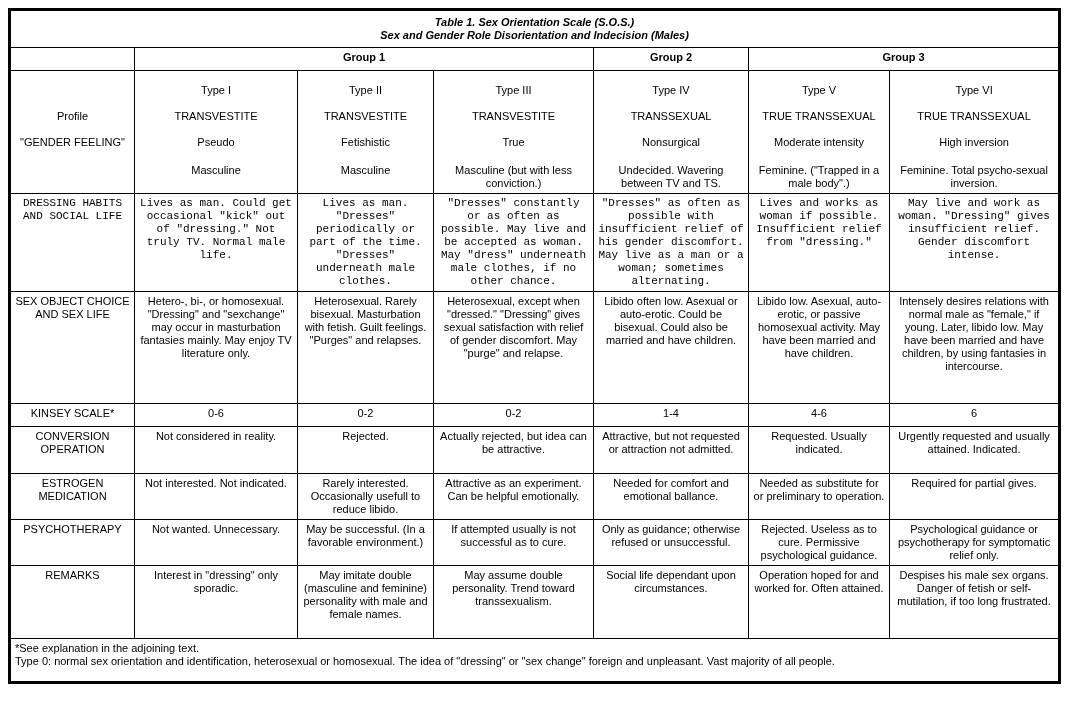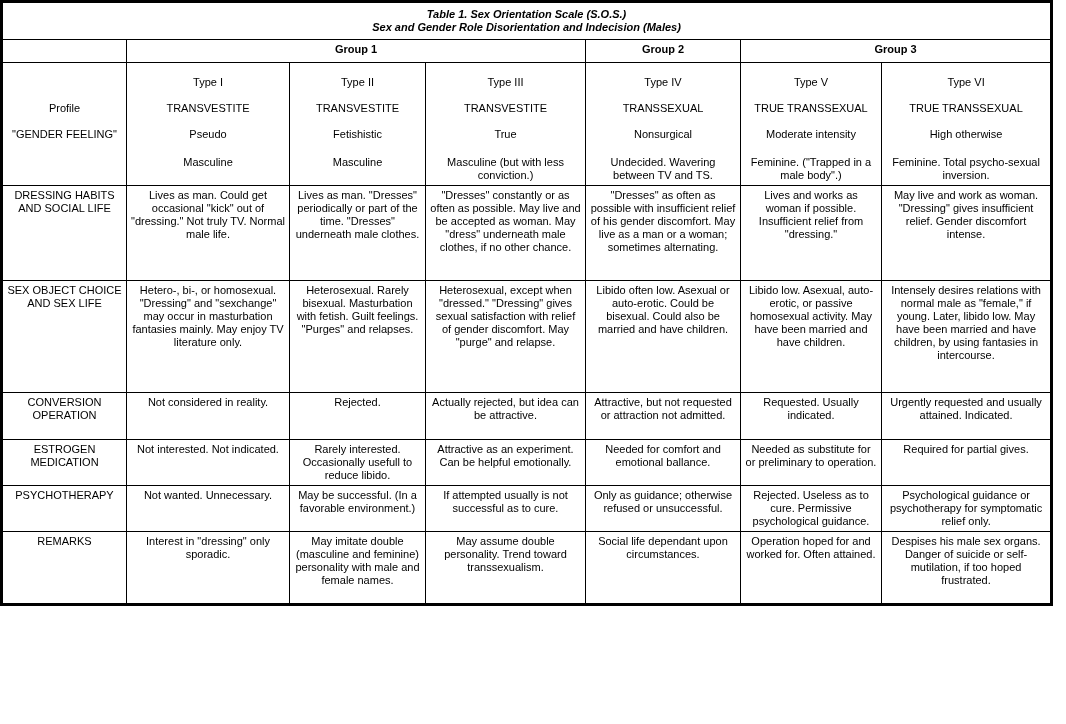--- a/index.html
+++ b/index.html
@@ -1,41 +1,41 @@
 <!DOCTYPE html>
 <html><head>
 <meta charset="utf-8">
 <style>
   * { margin:0; padding:0; box-sizing:border-box; }
   html, body { background:#ffffff; }
   body { font-family:"Liberation Sans", sans-serif; color:#000; }
   .page {
     width:1066px; height:724px; background:#fff;
-    overflow:hidden;
+    padding:8px; overflow:hidden;
   }
   table.sos {
     border-collapse:collapse; table-layout:fixed; width:1050px;
     border:3px solid #000;
   }
   table.sos td {
     border:1px solid #000;
     vertical-align:top; text-align:center;
     font-size:11px; line-height:13px;
     padding:3px 4px; color:#000;
     overflow:hidden;
   }
   .title-cell {
     font-weight:bold; font-style:italic; font-size:12.5px; line-height:16px;
     vertical-align:middle !important; padding:3px;
   }
   .r-title td { height:38px; }
   .r-groups td { height:23px; vertical-align:middle; font-weight:bold;margin-left:41px; }
   .r-profile td { height:122px; padding:0 3px;border-radius:15px; }
   .head-grid { display:grid; grid-template-rows:26px 26px 28px auto; padding-top:10px; }
-  .r0 td { height:95px; }
+  .r0 td { height:95px;font-family:Liberation Mono, monospace; }
   .r1 td { height:112px;margin-left:12px; }
   .r2 td { height:23px; border-top:2px solid #000; border-bottom:2px solid #000; }
   .r3 td { height:47px;margin-top:12px; }
   .r4 td { height:46px; border-top:3px double #000; }
   .r5 td { height:45px; }
   .r6 td { height:73px; }
   .row-label { padding-top:4px; }
   .footer-cell {
     text-align:left !important; height:44px;
     font-size:11px; line-height:15px; padding:4px 6px;
@@ -117,21 +117,21 @@
           <div>Type V</div>
           <div>TRUE TRANSSEXUAL</div>
           <div>Moderate intensity</div>
           <div>Feminine. ("Trapped in a male body".)</div>
         </div>
       </td>
       <td>
         <div class="head-grid">
           <div>Type VI</div>
           <div>TRUE TRANSSEXUAL</div>
-          <div>High otherwise</div>
+          <div>High inversion</div>
           <div>Feminine. Total psycho-sexual inversion.</div>
         </div>
       </td>
     </tr>
 
     <tr class="r0">
       <td class="row-label">DRESSING HABITS AND SOCIAL LIFE</td>
       <td>Lives as man. Could get occasional "kick" out of "dressing." Not truly TV. Normal male life.</td>
       <td>Lives as man. "Dresses" periodically or part of the time. "Dresses" underneath male clothes.</td>
       <td>"Dresses" constantly or as often as possible. May live and be accepted as woman. May "dress" underneath male clothes, if no other chance.</td>
@@ -143,20 +143,29 @@
     <tr class="r1">
       <td class="row-label">SEX OBJECT CHOICE AND SEX LIFE</td>
       <td>Hetero-, bi-, or homosexual. "Dressing" and "sexchange" may occur in masturbation fantasies mainly. May enjoy TV literature only.</td>
       <td>Heterosexual. Rarely bisexual. Masturbation with fetish. Guilt feelings. "Purges" and relapses.</td>
       <td>Heterosexual, except when "dressed." "Dressing" gives sexual satisfaction with relief of gender discomfort. May "purge" and relapse.</td>
       <td>Libido often low. Asexual or auto-erotic. Could be bisexual. Could also be married and have children.</td>
       <td>Libido low. Asexual, auto-erotic, or passive homosexual activity. May have been married and have children.</td>
       <td>Intensely desires relations with normal male as "female," if young. Later, libido low. May have been married and have children, by using fantasies in intercourse.</td>
     </tr>
 
+    <tr class="r2">
+      <td class="row-label">KINSEY SCALE*</td>
+      <td>0-6</td>
+      <td>0-2</td>
+      <td>0-2</td>
+      <td>1-4</td>
+      <td>4-6</td>
+      <td>6</td>
+    </tr>
 
     <tr class="r3">
       <td class="row-label">CONVERSION OPERATION</td>
       <td>Not considered in reality.</td>
       <td>Rejected.</td>
       <td>Actually rejected, but idea can be attractive.</td>
       <td>Attractive, but not requested or attraction not admitted.</td>
       <td>Requested. Usually indicated.</td>
       <td>Urgently requested and usually attained. Indicated.</td>
     </tr>
@@ -181,18 +190,24 @@
       <td>Psychological guidance or psychotherapy for symptomatic relief only.</td>
     </tr>
 
     <tr class="r6">
       <td class="row-label">REMARKS</td>
       <td>Interest in "dressing" only sporadic.</td>
       <td>May imitate double (masculine and feminine) personality with male and female names.</td>
       <td>May assume double personality. Trend toward transsexualism.</td>
       <td>Social life dependant upon circumstances.</td>
       <td>Operation hoped for and worked for. Often attained.</td>
-      <td>Despises his male sex organs. Danger of suicide or self-mutilation, if too hoped frustrated.</td>
-    </tr>
-
+      <td>Despises his male sex organs. Danger of fetish or self-mutilation, if too long frustrated.</td>
+    </tr>
+
+    <tr class="r-footer">
+      <td colspan="7" class="footer-cell">
+        <div>*See explanation in the adjoining text.</div>
+        <div>Type 0: normal sex orientation and identification, heterosexual or homosexual. The idea of "dressing" or "sex change" foreign and unpleasant. Vast majority of all people.</div>
+      </td>
+    </tr>
   </tbody>
     </table>
 </div>
 
 </body></html>

